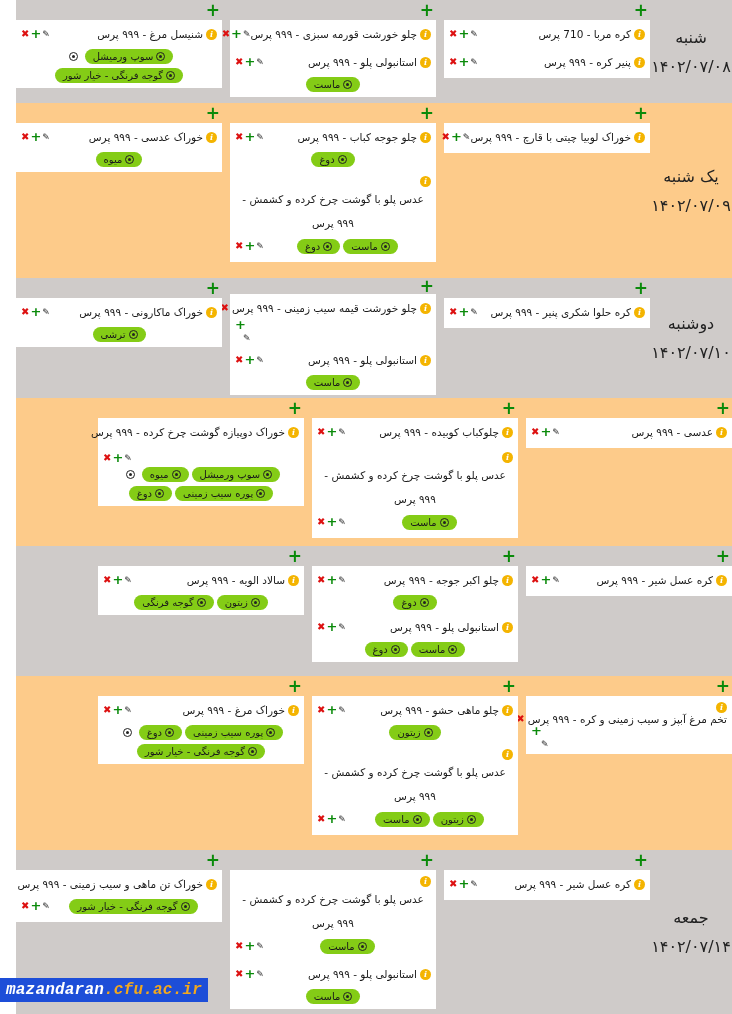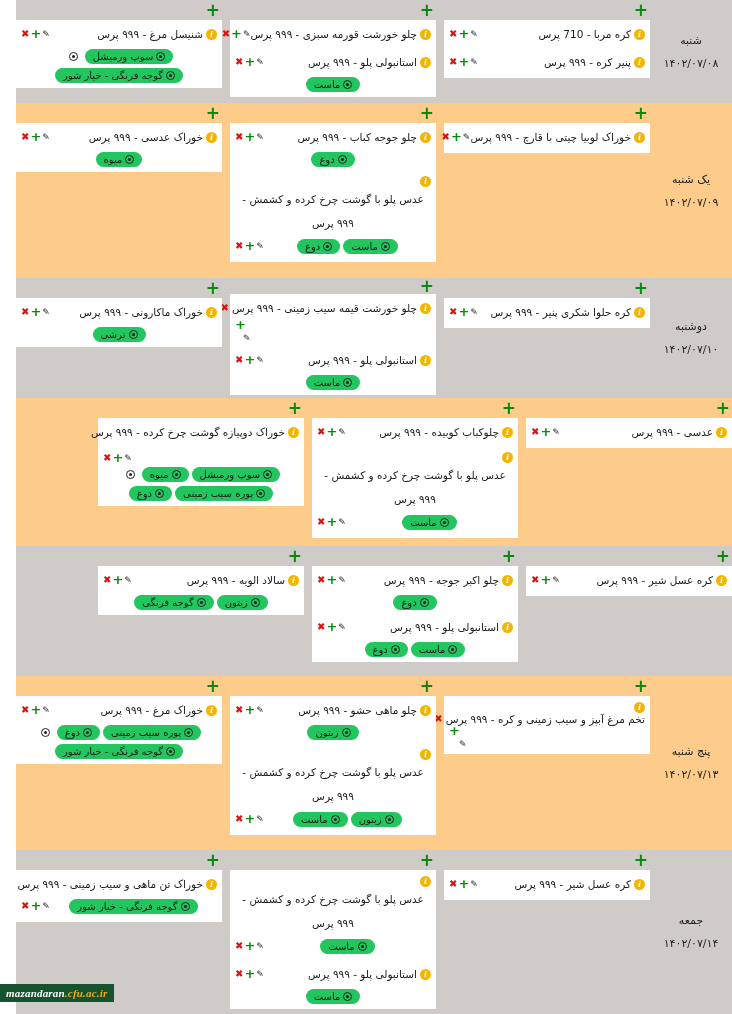--- a/index.html
+++ b/index.html
@@ -13,21 +13,21 @@
     .table {
       position: absolute; left: 16px; top: 0; width: 716px;
       direction: rtl;
     }
     .row { display: flex; flex-direction: row; align-items: stretch; box-sizing: border-box; }
     .row.gray { background: #cfcbc9; }
     .row.orange { background: #fdcb8a; }
     .day-cell {
       width: 82px; flex: 0 0 82px;
       display: flex; flex-direction: column; justify-content: center; align-items: center;
-      font-size: 11px; color: #222; border-radius: 12px;
+      font-size: 16px; color: #222; border-radius: 12px;
     }
     .day-cell .day-name { margin-bottom: 10px; }
     .meal-col {
       width: 206px; flex: 0 0 206px; margin-left: 8px;
       display: flex; flex-direction: column; align-items: stretch;
       padding-bottom: 3px;
     }
     .meal-col.first { margin-right: 0; }
     .add-top {
       height: 20px; display: flex; justify-content: flex-start; align-items: center;
@@ -61,36 +61,36 @@
     .edit-icon { color: #222; font-size: 9px; line-height: 10px; cursor: pointer; }
     .wrap-title {
       text-align: center; line-height: 24px; padding: 0 4px;
     }
     .wrap-info { display: flex; justify-content: flex-start; padding-top: 3px; }
     .sides {
       display: flex; flex-wrap: wrap; justify-content: center; gap: 4px 3px;
       margin-top: 4px; padding: 0 2px;
     }
     .side-pill {
-      background: #22c55e; border-radius: 8px; padding: 2px 8px; font-size: 10px;
+      background: #84cc16; border-radius: 8px; padding: 2px 8px; font-size: 10px;
       display: inline-flex; align-items: center; gap: 3px; cursor: pointer;
     }
     .radio {
       display: inline-block; width: 7px; height: 7px; border: 1.5px solid #222; border-radius: 50%;
       position: relative; box-sizing: content-box;
     }
     .radio::after {
       content: ""; position: absolute; left: 2px; top: 2px; width: 3px; height: 3px;
       background: #222; border-radius: 50%;
     }
     .side-loose { display: inline-flex; align-items: center; padding: 2px 4px; }
     .watermark {
-      position: absolute; left: 0; bottom: 12px; background: #14532d; color: #fff;
-      font-family: Liberation Serif, serif; font-weight: bold; font-style: italic;
-      font-size: 11px; padding: 3px 6px; letter-spacing: 0.2px;
+      position: absolute; left: 0; bottom: 12px; background: #1d4ed8; color: #fff;
+      font-family: Liberation Mono, monospace; font-weight: bold; font-style: italic;
+      font-size: 16px; padding: 3px 6px; letter-spacing: 0.2px;
     }
     .watermark .accent { color: #f2a81d; }
   </style>
 </head>
 <body>
 
 <div class="table" id="table">
     <div class="row gray" style="height: 103px;">
       <div class="day-cell">
         <div class="day-name">شنبه</div>
@@ -595,24 +595,20 @@
               <span class="side-pill">
                 <span class="radio"></span>
                 <span>گوجه فرنگی</span>
               </span>
             </div>
           </div>
         </div>
       </div>
     </div>
     <div class="row orange" style="height: 174px;">
-      <div class="day-cell">
-        <div class="day-name">پنج شنبه</div>
-        <div class="day-date">۱۴۰۲/۰۷/۱۳</div>
-      </div>
       <div class="meal-col first">
         <div class="add-top">
           <span class="plus">+</span>
         </div>
         <div class="card">
           <div class="entry">
             <div class="wrap-info">
               <span class="info">i</span>
             </div>
             <div class="entry-title">

